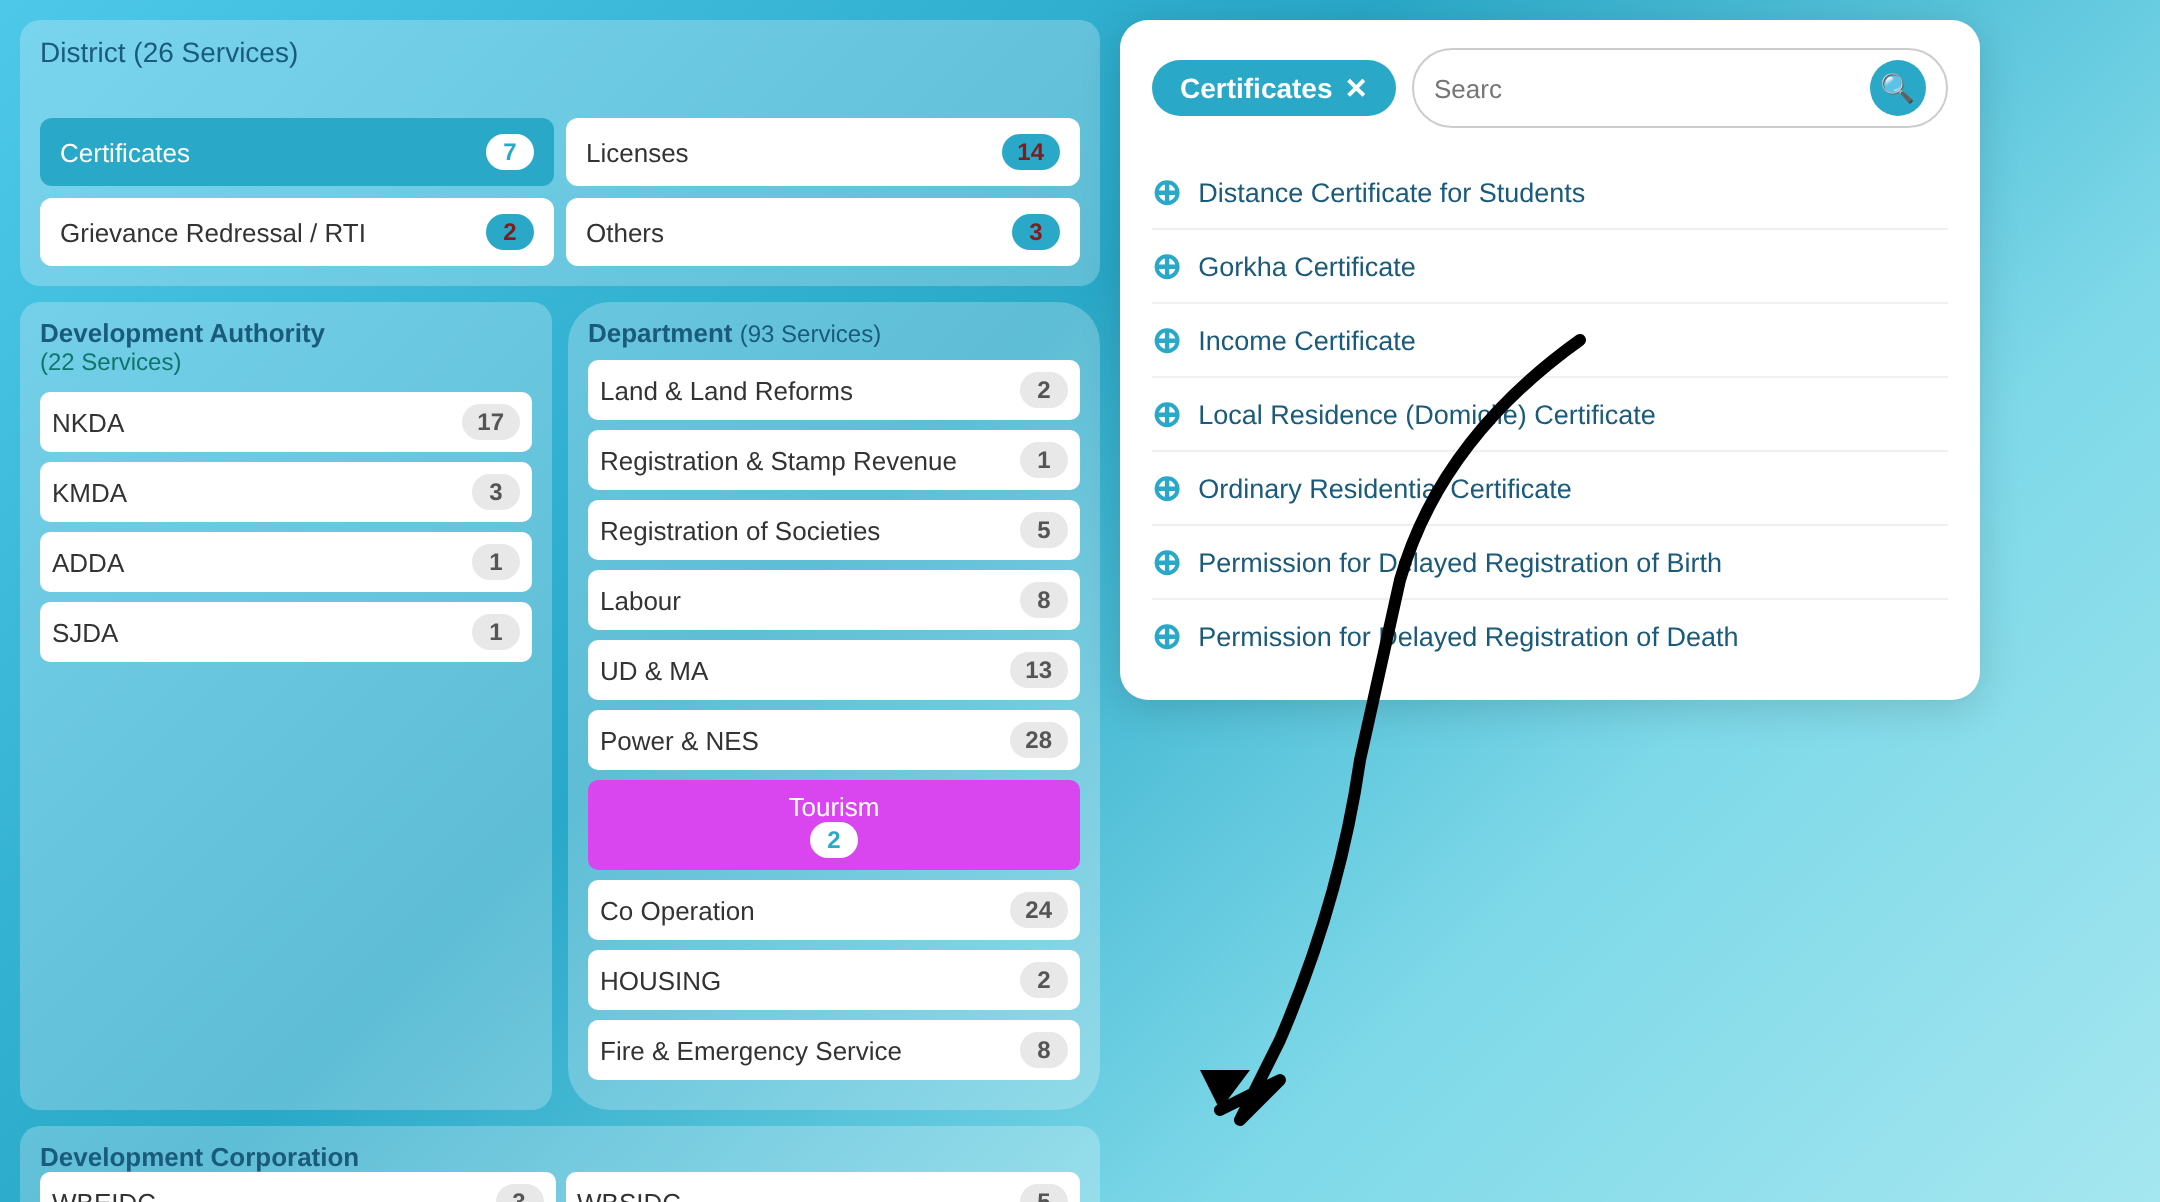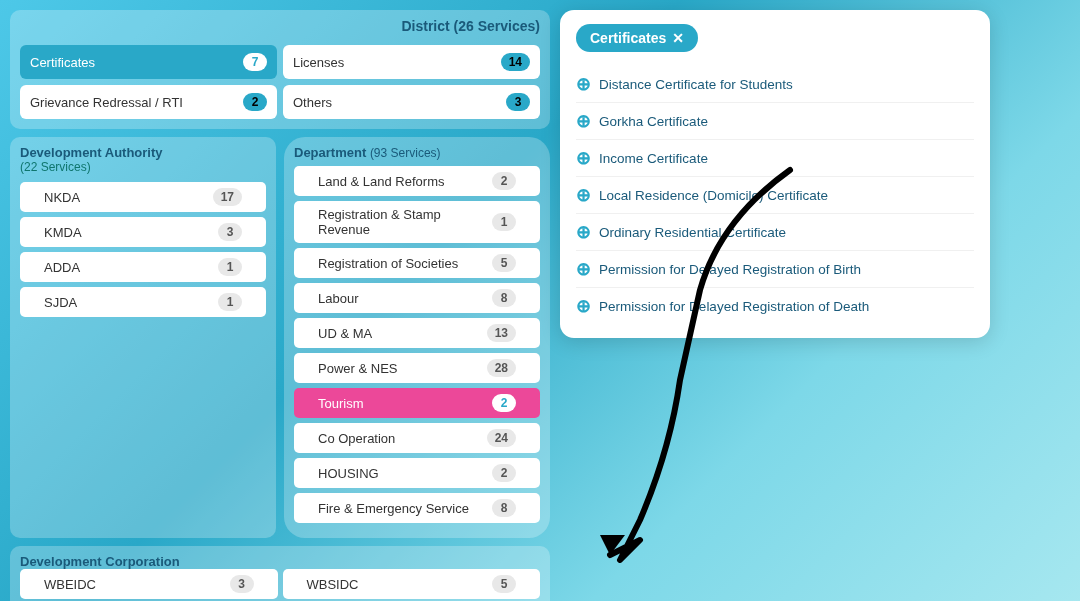--- a/index.html
+++ b/index.html
@@ -27,24 +27,23 @@
     }
 
     
     .district-section {
       background: rgba(255,255,255,0.25);
       border-radius: 10px;
       padding: 8px 10px 10px;
     }
     .district-title {
       font-size: 14px;
-      font-weight: 700;
+      font-weight: 400;
       color: #1a5a7a;
-      margin-bottom: 11px;
-      text-align: right;
+      margin-bottom: 25px;
     }
     .district-grid {
       display: grid;
       grid-template-columns: 1fr 1fr;
       gap: 6px;
     }
     .service-btn {
       display: flex;
       align-items: center;
       justify-content: space-between;
@@ -55,21 +54,21 @@
       cursor: pointer;
       font-size: 13px;
       color: #333;
     }
     .service-btn.active {
       background: #29a8c8;
       color: white;
     }
     .badge {
       background: #29a8c8;
-      color: #000000;
+      color: #7f1d1d;
       border-radius: 12px;
       padding: 2px 8px;
       font-size: 12px;
       font-weight: 600;
       min-width: 24px;
       text-align: center;
     }
     .service-btn.active .badge {
       background: white;
       color: #29a8c8;
@@ -97,33 +96,34 @@
       color: #0f766e;
       margin-bottom: 8px;
     }
 
     .item-row {
       display: flex;
       align-items: center;
       justify-content: space-between;
       background: white;
       border-radius: 5px;
-      padding: 6px 24px;
+      padding: 6px 6px;
       margin-bottom: 5px;
       font-size: 13px;
       color: #333;
       cursor: pointer;
     }
     .item-row .badge {
       background: #e8e8e8;
       color: #555;
     }
     .item-row.highlight-row {
-      background: #ec4899;
+      background: #d946ef;
       color: white;
+      flex-direction: column;
     }
     .item-row.highlight-row .badge {
       background: white;
       color: #29a8c8;
     }
 
     
     .dept-card {
       background: rgba(255,255,255,0.25);
       border-radius: 21px;
@@ -361,20 +361,26 @@
 
   </div>
 
   <div class="right-panel">
     <div class="certificates-popup">
       <div class="popup-header">
         <button class="popup-title-btn">
           <span>Certificates</span>
           <span class="close-btn">✕</span>
         </button>
+        <div class="search-box">
+          <input class="search-input" type="text" placeholder="Searc" style="">
+          <button class="search-icon-btn">
+            <span>🔍</span>
+          </button>
+        </div>
       </div>
       <ul class="cert-list">
         <li class="cert-item">
           <span class="cert-plus-icon">⊕</span>
           <span>Distance Certificate for Students</span>
         </li>
         <li class="cert-item">
           <span class="cert-plus-icon">⊕</span>
           <span>Gorkha Certificate</span>
         </li>

